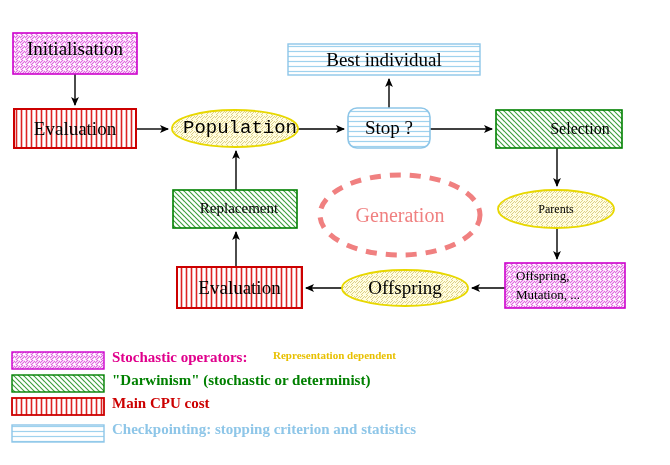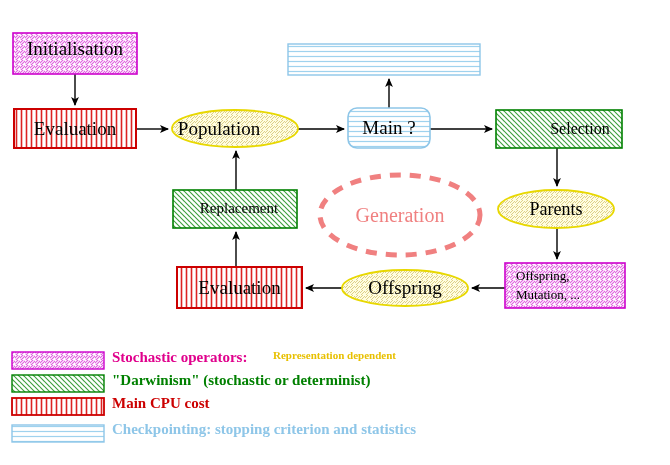--- a/index.html
+++ b/index.html
@@ -126,28 +126,29 @@
     <rect x="12" y="352" width="92" height="17" fill="url(#pat-diagonal-forward-magenta)" stroke="#cc00cc" stroke-width="1.4"></rect>
     <rect x="12" y="375" width="92" height="17" fill="url(#pat-diagonal-back-green)" stroke="#008000" stroke-width="1.4"></rect>
     <rect x="12" y="398" width="92" height="17" fill="url(#pat-vertical-red)" stroke="#cc0000" stroke-width="1.8"></rect>
     <rect x="12" y="425" width="92" height="17" fill="url(#pat-horizontal-blue)" stroke="#8ec6e8" stroke-width="1.4"></rect>
   </svg>
 
   <div class="node-label" style="left:13px; top:33px; width:124px; height:31px; font-size:19px;">Initialisation</div>
 
   <div class="node-label" style="left:14px; top:109px; width:122px; height:39px; font-size:19px;">Evaluation</div>
 
-  <div class="node-label" style="left:156px; top:110px; width:126px; height:37px; font-size:19px;">Population</div>
+  <div class="node-label" style="left:177px; top:110px; width:126px; height:37px; font-size:19px;font-family:Liberation Mono, monospace;">Population</div>
 
+  <div class="node-label" style="left:288px; top:44px; width:192px; height:31px; font-size:19px;">Best individual</div>
 
-  <div class="node-label" style="left:348px; top:108px; width:82px; height:40px; font-size:19px;">Main ?</div>
+  <div class="node-label" style="left:348px; top:108px; width:82px; height:40px; font-size:19px;">Stop ?</div>
 
   <div class="node-label" style="left:496px; top:110px; width:152px; height:38px; font-size:16px;padding-left:8px;">Selection</div>
 
-  <div class="node-label" style="left:498px; top:190px; width:116px; height:38px; font-size:18px;">Parents</div>
+  <div class="node-label" style="left:498px; top:190px; width:116px; height:38px; font-size:12px;">Parents</div>
 
   <div class="node-label" style="left:508px; top:263px; width:120px; height:45px; font-size:13px; justify-content:flex-start; padding-left:8px; box-sizing:border-box; text-align:left; line-height:1.45;">Offspring,
 Mutation, ...</div>
 
   <div class="node-label" style="left:342px; top:270px; width:126px; height:36px; font-size:19px;">Offspring</div>
 
   <div class="node-label" style="left:177px; top:267px; width:125px; height:41px; font-size:19px;">Evaluation</div>
 
   <div class="node-label" style="left:173px; top:190px; width:132px; height:38px; font-size:15px;">Replacement</div>
 

